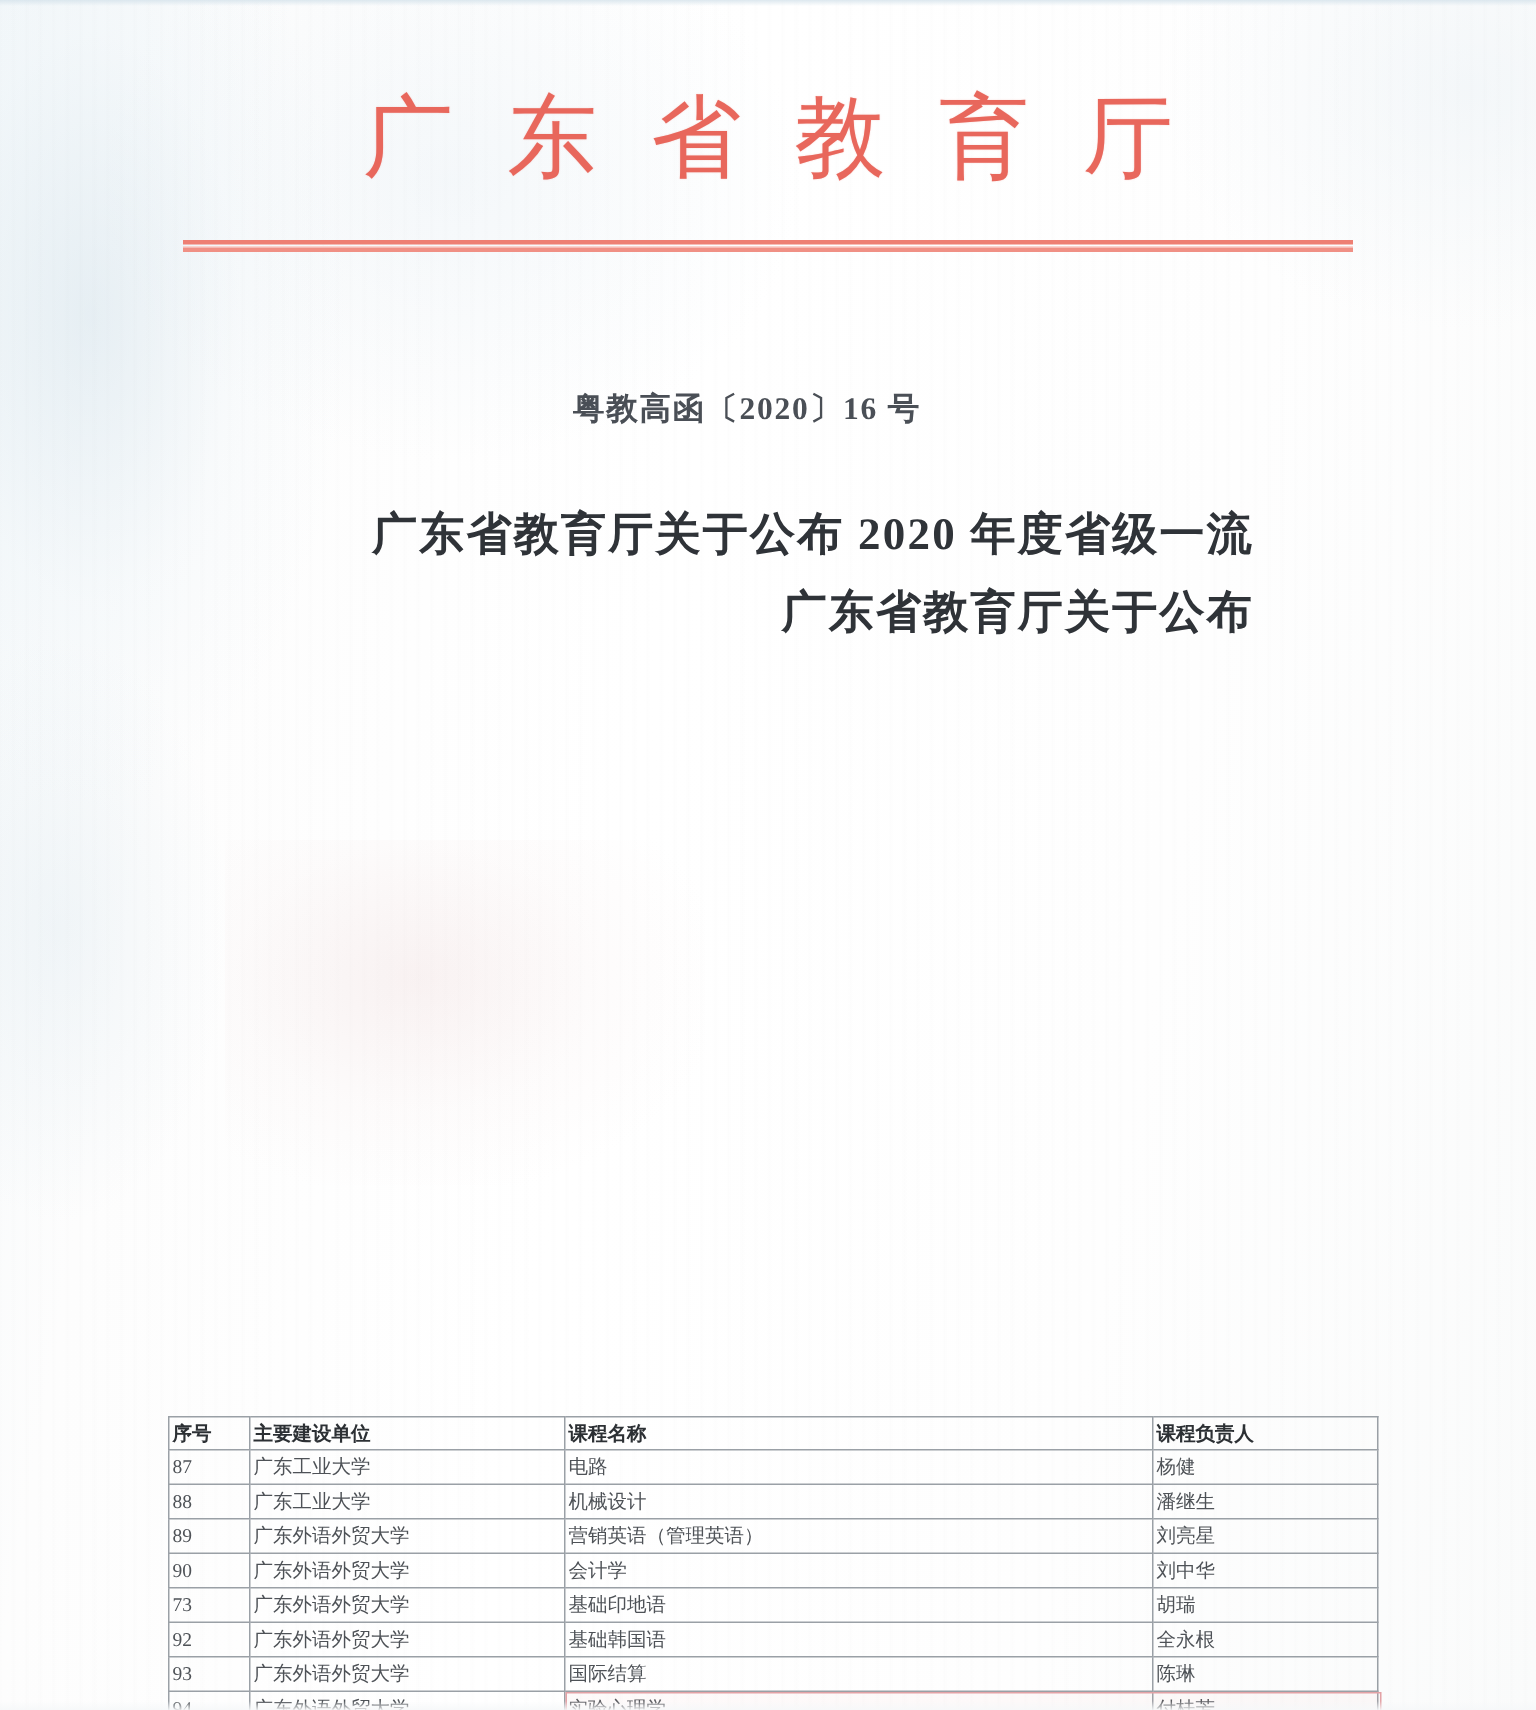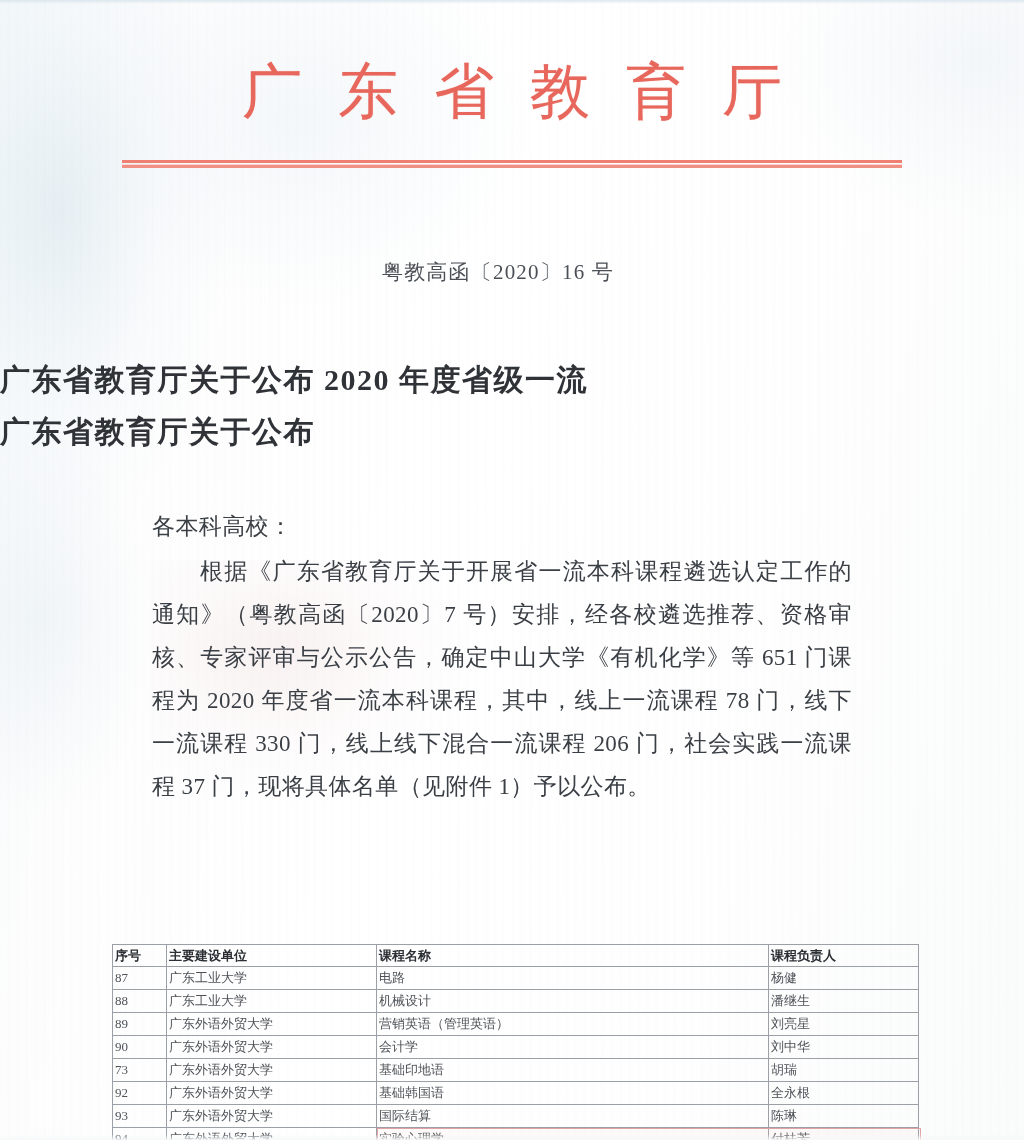--- a/index.html
+++ b/index.html
@@ -103,28 +103,29 @@
     position: absolute;
     left: 0; top: 258px;
     width: 1024px;
     text-align: center;
     padding-right: 28px;
     box-sizing: border-box;
     font-size: 21px;
     color: #4a4f56;
     letter-spacing: 1.2px;
     font-family: "Liberation Serif", "DejaVu Serif", serif;
+    font-weight: bold;
   }
 
   
   #doc-title {
     position: absolute;
-    left: 0; top: 354px;
+    left: 0; top: 331px;
     width: 836px;
-    text-align: left;
+    text-align: right;
     font-size: 30px;
     font-weight: bold;
     color: #2f3338;
     line-height: 52px;
     letter-spacing: 1.5px;
   }
   #doc-title .tl {
     display: block;
     white-space: nowrap;
   }
@@ -230,24 +231,20 @@
     </div>
   </div>
 
   <div id="doc-number">粤教高函〔2020〕16 号</div>
 
   <div id="doc-title">
     <span class="tl">广东省教育厅关于公布 2020 年度省级一流</span>
     <span class="tl">广东省教育厅关于公布</span>
   </div>
 
-  <div id="body-block">
-    <span id="salutation">各本科高校：</span>
-    <span id="body-paragraph">根据《广东省教育厅关于开展省一流本科课程遴选认定工作的通知》（粤教高函〔2020〕7 号）安排，经各校遴选推荐、资格审核、专家评审与公示公告，确定中山大学《有机化学》等 651 门课程为 2020 年度省一流本科课程，其中，线上一流课程 78 门，线下一流课程 330 门，线上线下混合一流课程 206 门，社会实践一流课程 37 门，现将具体名单（见附件 1）予以公布。</span>
-  </div>
 
   <div id="course-table-wrap">
     <table id="course-table">
       <colgroup>
         <col class="c-no">
           <col class="c-unit">
           <col class="c-name">
           <col class="c-owner">
       </colgroup>
       <thead>

